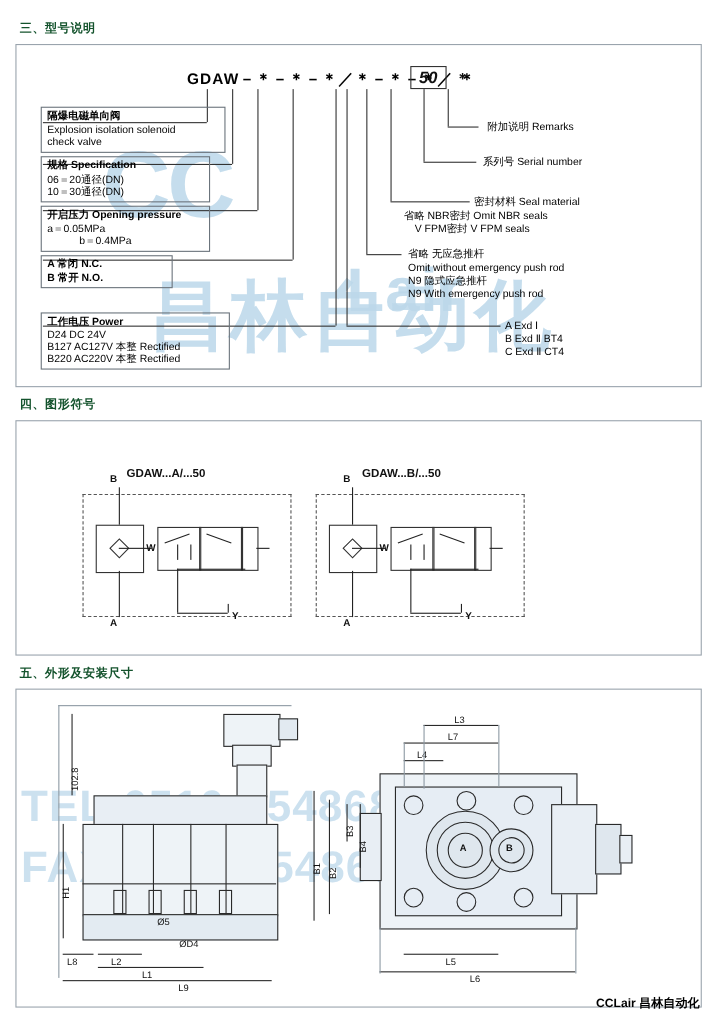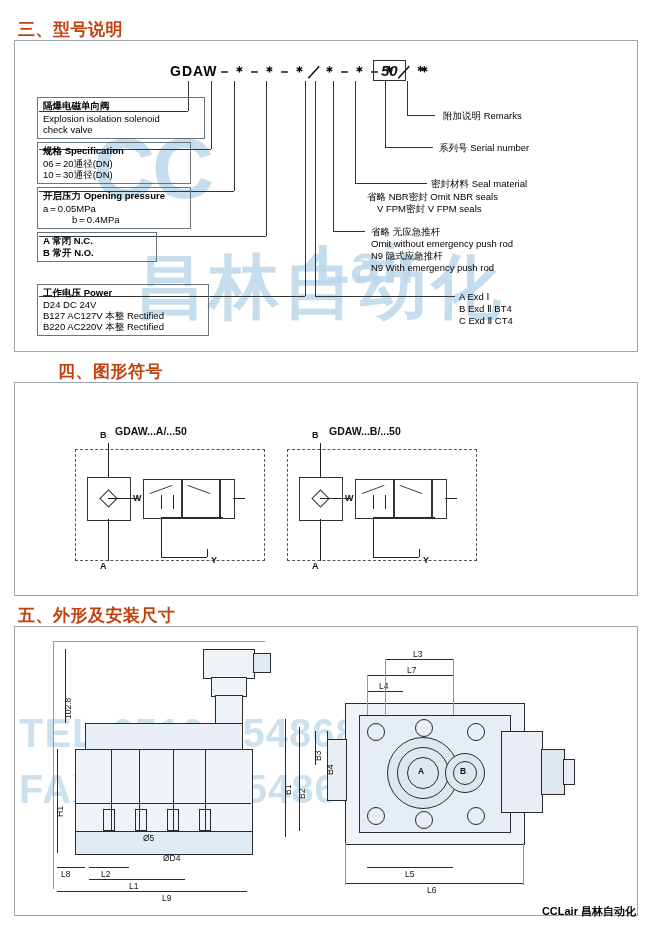--- a/index.html
+++ b/index.html
@@ -8,23 +8,23 @@
     background:#ffffff;
     font-family:"Liberation Sans", sans-serif;
     color:#111;
     position:relative;
     overflow:hidden;
   }
   .page{position:relative;width:650px;height:925px;}
 
   .section-title{
     position:absolute;
-    font-size:17px;
-    font-weight:bold;
-    color:#c2410c;
+    font-size:11px;
+    font-weight:bold;
+    color:#14532d;
     letter-spacing:0.5px;
   }
 
   .panel{
     position:absolute;
     border:1px solid #9aa4ad;
     background:#ffffff;
     overflow:hidden;
   }
 
@@ -208,21 +208,21 @@
     <div class="txt" style="left:356px;top:209px;">N9    隐式应急推杆</div>
     <div class="txt" style="left:356px;top:221px;">N9 With emergency push rod</div>
 
     <div class="ln v" style="left:300px;top:40px;height:215px;"></div>
     <div class="ln h" style="left:300px;top:255px;width:140px;"></div>
     <div class="txt" style="left:444px;top:250px;">A  Exd Ⅰ</div>
     <div class="txt" style="left:444px;top:262px;">B  Exd Ⅱ  BT4</div>
     <div class="txt" style="left:444px;top:274px;">C  Exd Ⅱ  CT4</div>
   </div>
 
-  <div class="section-title" style="left:18px;top:360px;margin-left:40px;">四、图形符号</div>
+  <div class="section-title" style="left:18px;top:360px;">四、图形符号</div>
 
   <div class="panel" style="left:14px;top:382px;width:622px;height:212px;">
 
     <div class="sym-title" style="left:100px;top:42px;">GDAW...A/...50</div>
     <div class="dash" style="left:60px;top:66px;width:188px;height:110px;"></div>
 
     <div class="sq" style="left:72px;top:94px;width:42px;height:42px;"></div>
     <div class="diamond" style="left:87px;top:109px;"></div>
     <div class="lnb v" style="left:93px;top:60px;height:34px;background:#222;"></div>
     <div class="lnb v" style="left:93px;top:136px;height:42px;background:#222;"></div>

